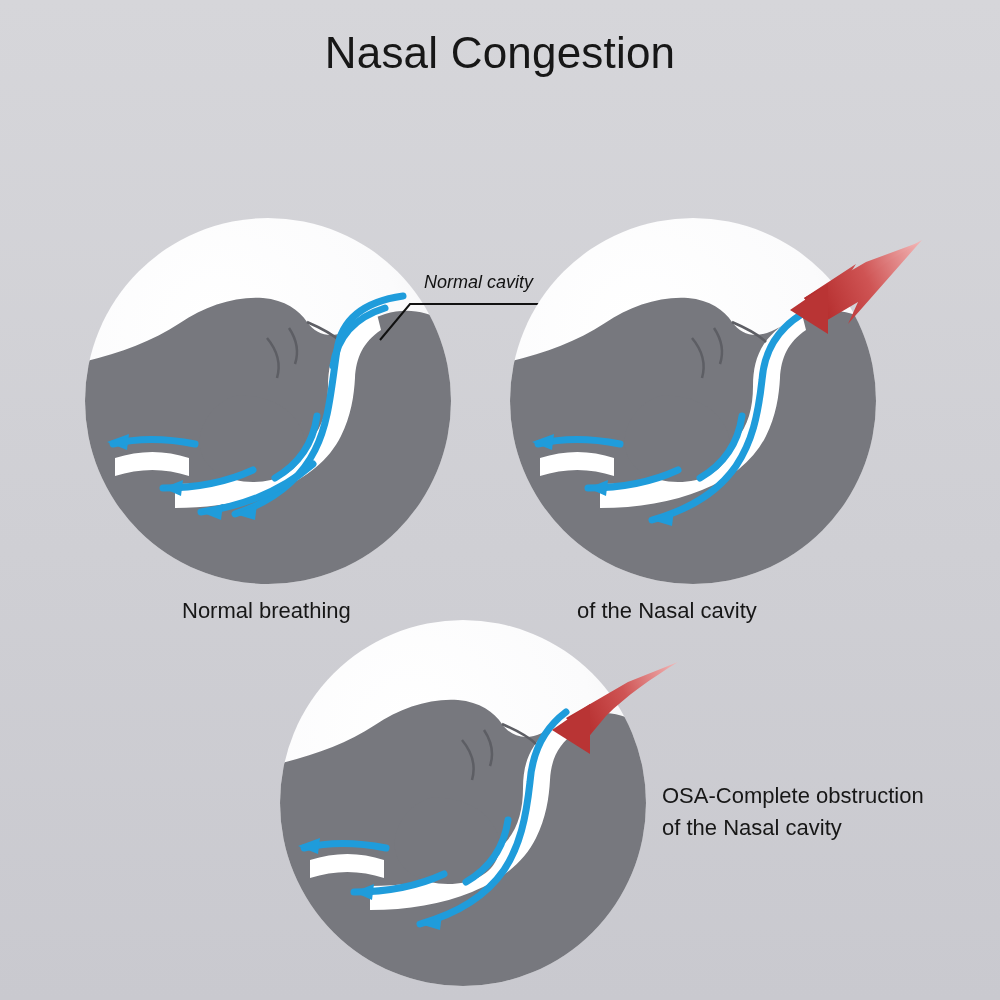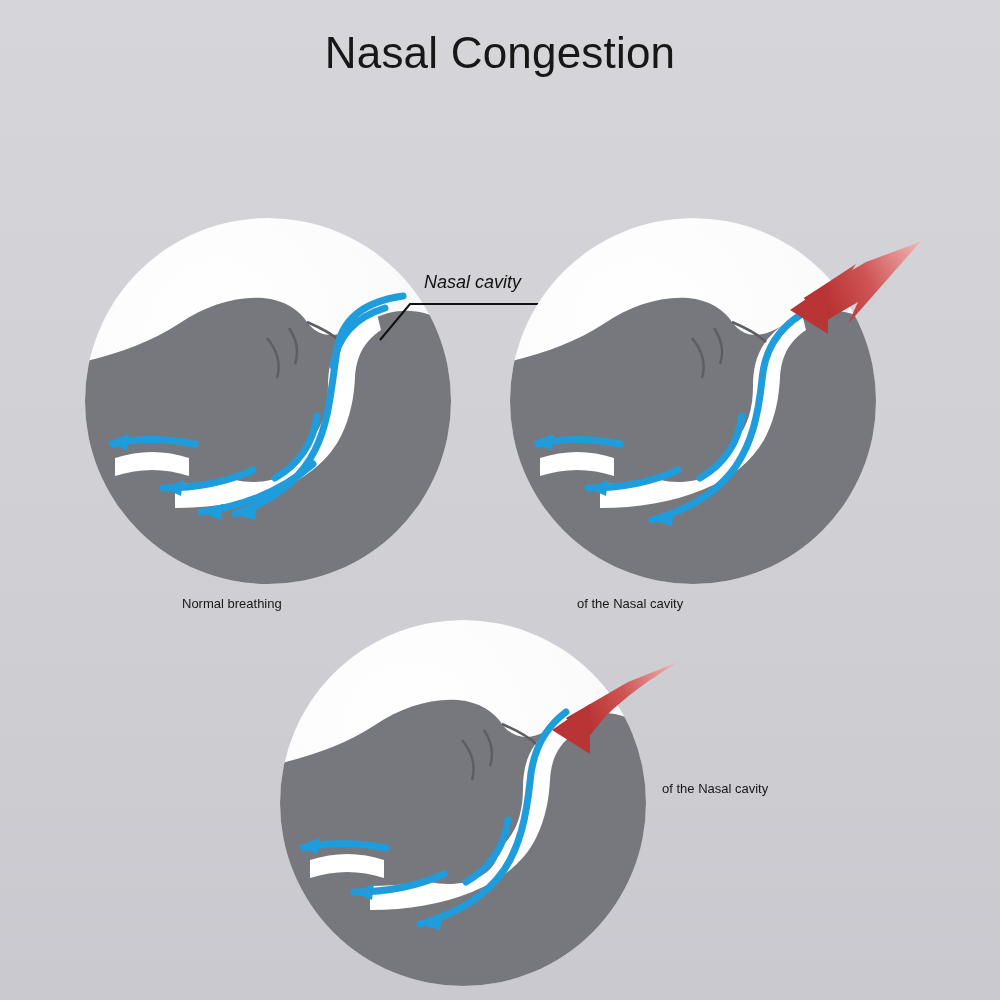--- a/index.html
+++ b/index.html
@@ -48,21 +48,21 @@
     border-radius: 50%;
     background: radial-gradient(circle at 36% 30%, #ffffff 0%, #fbfbfc 52%, #f0f0f2 80%, #e9e9ec 100%);
   }
   .diagram-svg {
     position: absolute;
     inset: 0;
     overflow: visible;
   }
   .caption {
     position: absolute;
-    font-size: 13px;
+    font-size: 22px;
     line-height: 1.45;
     color: #171717;
   }
   .label-nasal {
     position: absolute;
     font-size: 18px;
     font-style: italic;
     color: #111;
   }
 </style>
@@ -117,21 +117,21 @@
         <polygon points="116,294 138,286 136,302"></polygon>
         <polygon points="22,224 44,216 42,232"></polygon>
         <polygon points="78,270 98,262 96,278"></polygon>
       </g>
       <g fill="none" stroke="#1f9cdb" stroke-width="7" stroke-linecap="round">
         <path d="M110,226 C80,220 52,220 28,226"></path>
       </g>
     </svg>
   </div>
 
-  <div class="label-nasal" style="left:424px; top:272px;">Nasal cavity</div>
+  <div class="label-nasal" style="left:424px; top:272px;">Normal cavity</div>
   <svg style="position:absolute; left:378px; top:282px; width:180px; height:68px;" viewBox="0 0 180 68">
     <path d="M2,58 L32,22 L170,22" stroke="#111" stroke-width="2" fill="none"></path>
   </svg>
 
   <div class="caption" style="left:182px; top:595px;">Normal breathing</div>
 
   <div class="circle-wrap" style="left:510px; top:218px; width:366px; height:366px;">
     <div class="circle-bg"></div>
     <svg class="diagram-svg" viewBox="0 0 366 366">
       <defs>
@@ -226,16 +226,17 @@
         <polygon points="74,272 94,264 92,280"></polygon>
       </g>
     </svg>
     <svg style="position:absolute; left:232px; top:38px; width:170px; height:140px; overflow:visible;" viewBox="0 0 170 140">
       <path d="M166,4 C140,20 114,38 94,58 L74,82 L54,60 L116,24 Z" fill="url(#redgrad3)"></path>
       <polygon points="78,46 78,96 40,72" fill="#b93434"></polygon>
     </svg>
   </div>
 
   <div class="caption" style="left:662px; top:780px; width:320px;">
+    <div>OSA-Complete obstruction</div>
     <div>of the Nasal cavity</div>
   </div>
 
 </div>
 
 </body></html>

